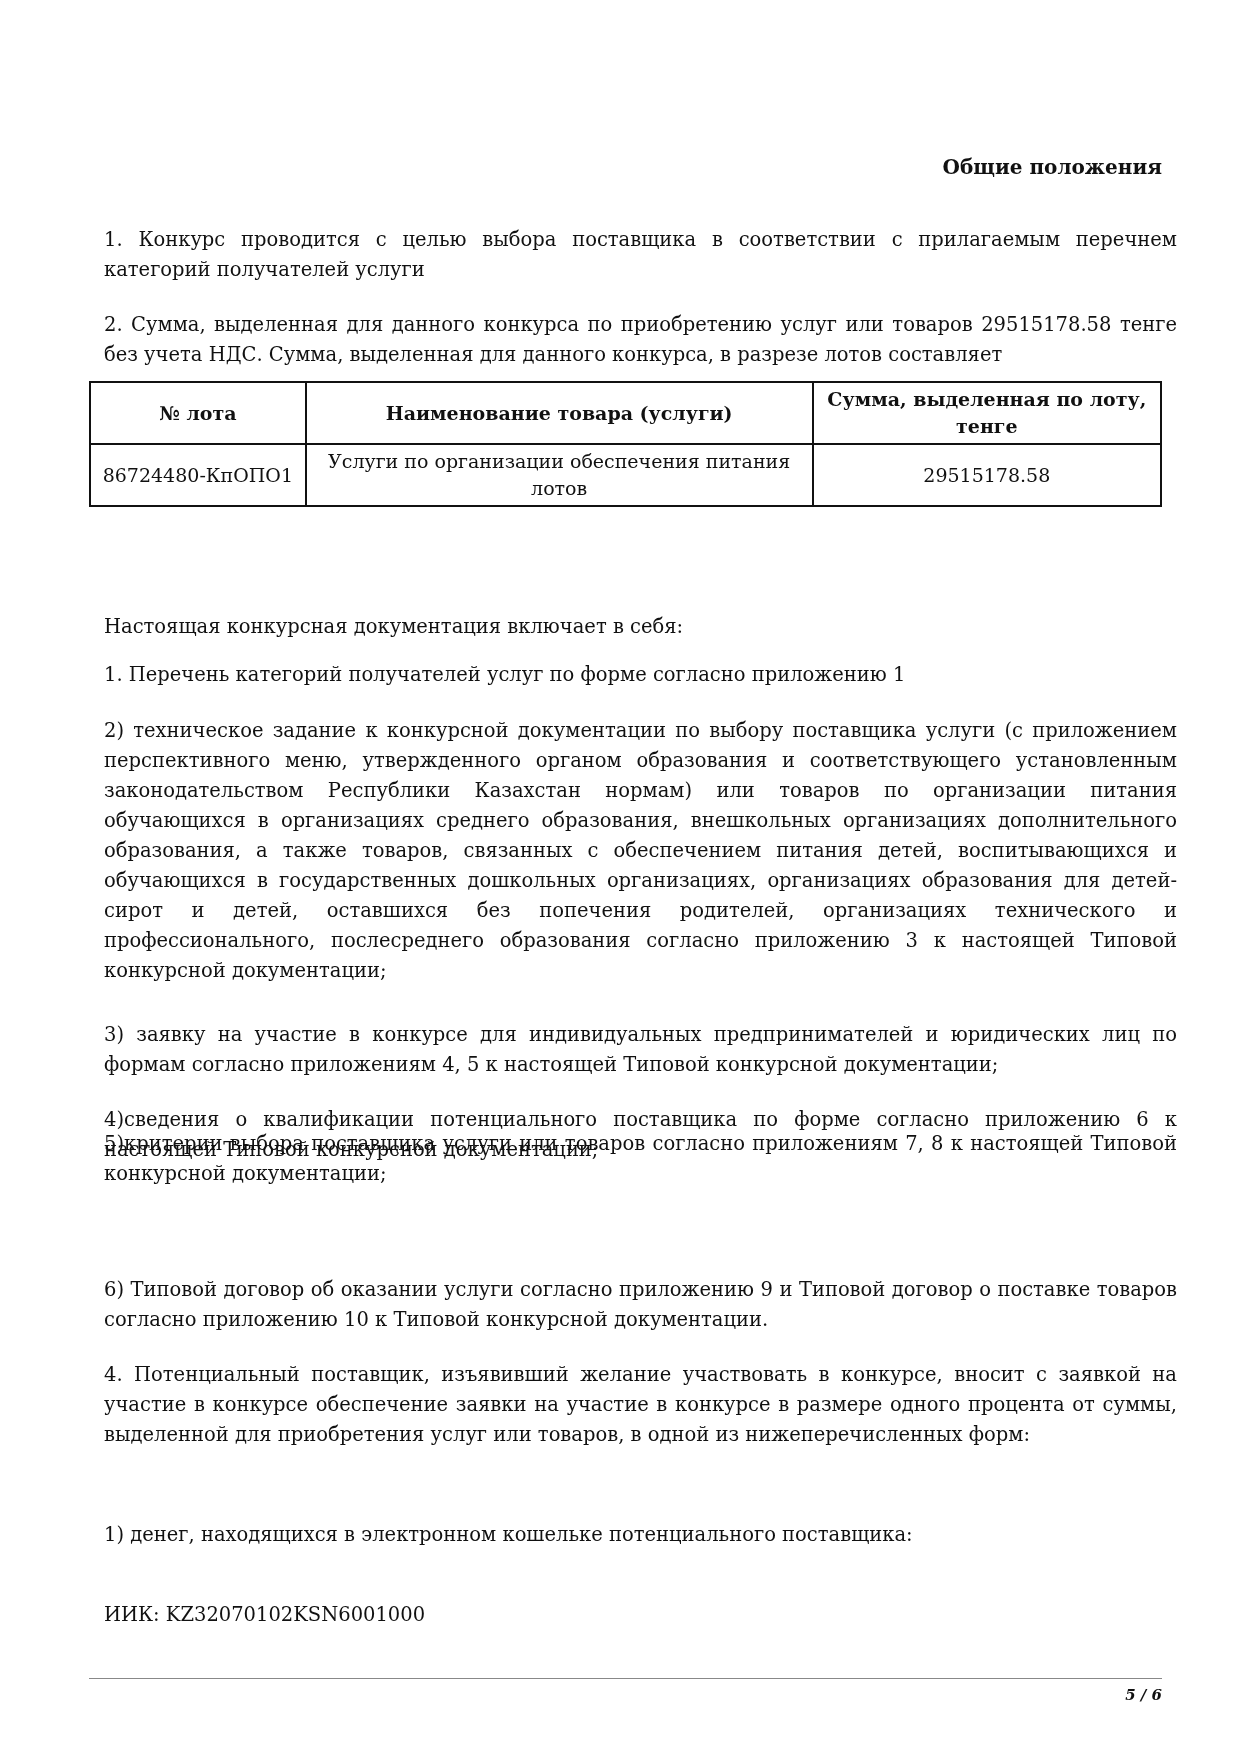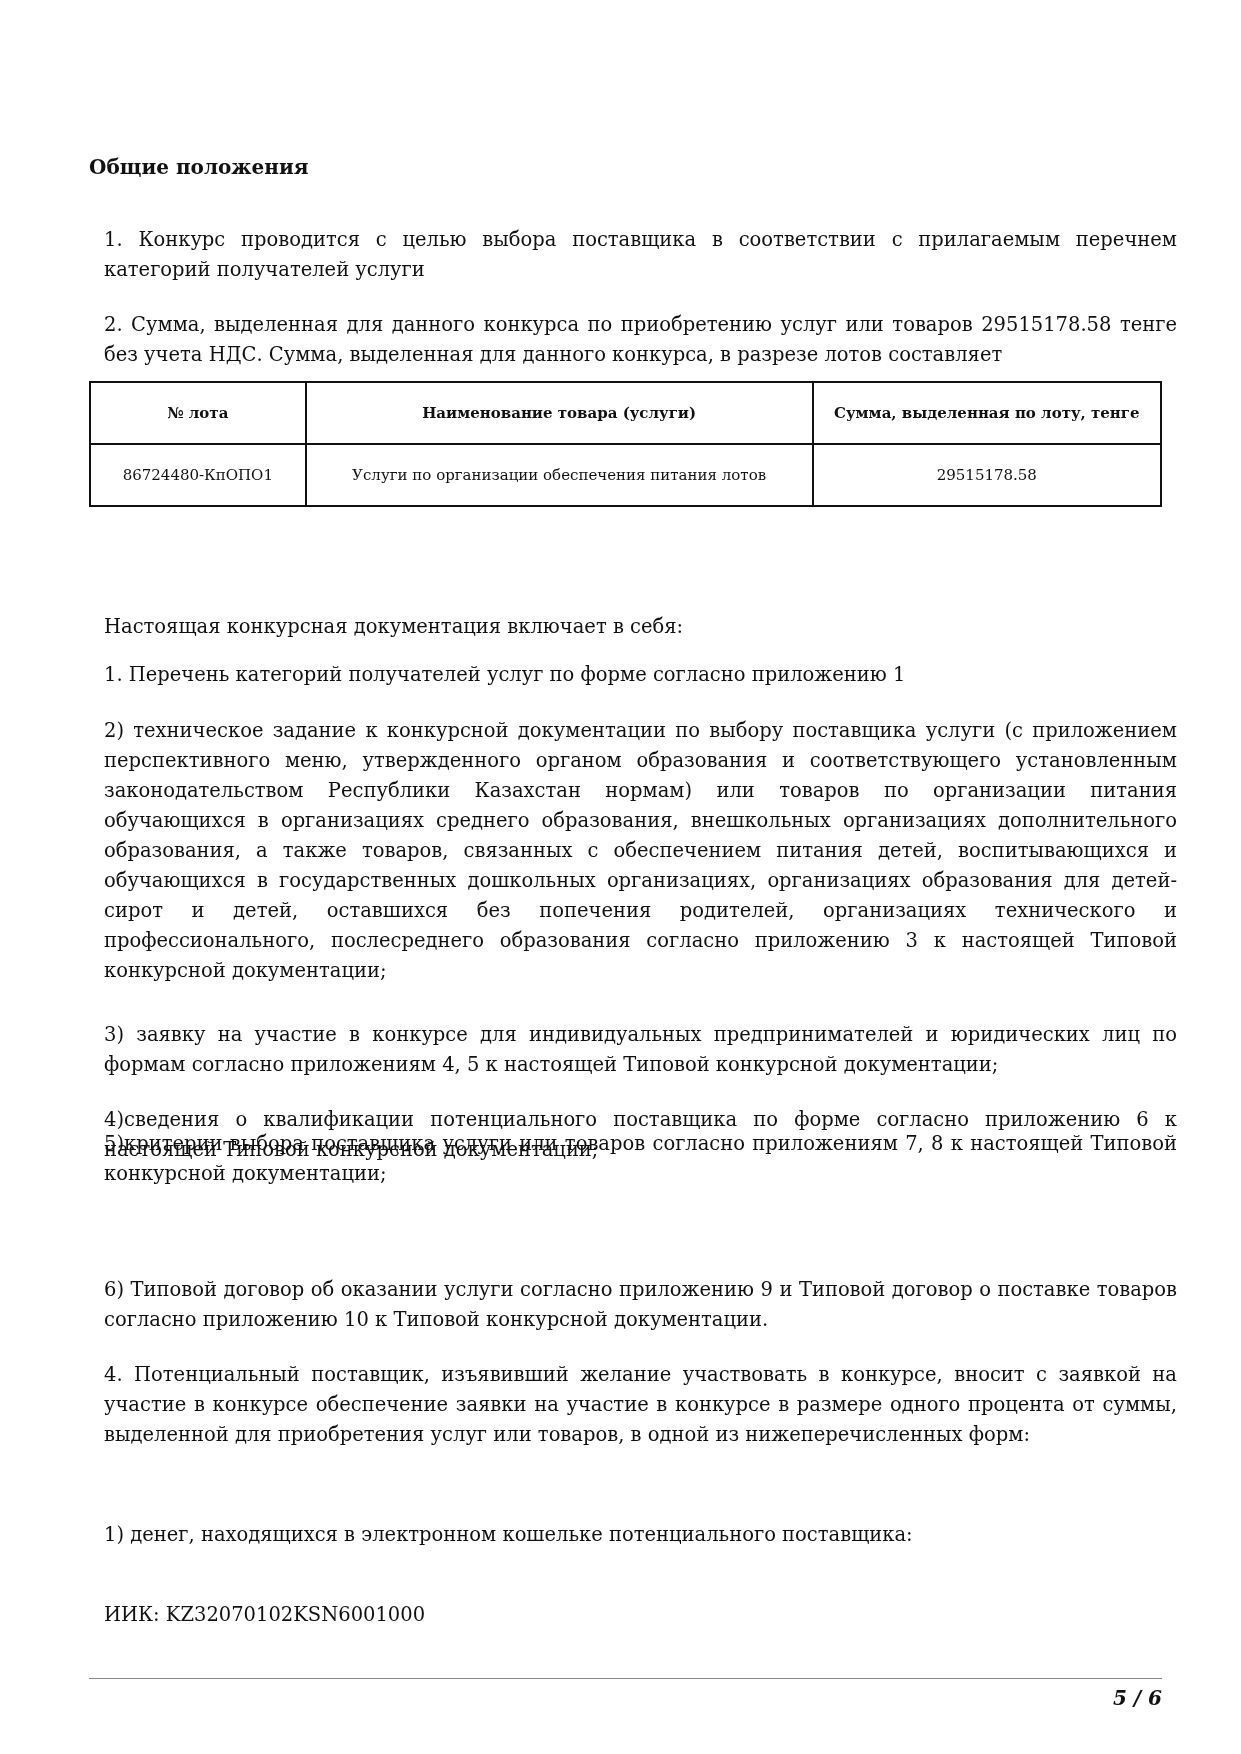--- a/index.html
+++ b/index.html
@@ -1,28 +1,28 @@
 <!DOCTYPE html>
 <html><head>
 <meta charset="utf-8">
 <style>
   html, body { margin: 0; padding: 0; background: #ffffff; }
   body { width: 1241px; height: 1754px; position: relative; overflow: hidden; color: #111; }
   .page { position: absolute; left: 89px; top: 0; width: 1073px; font-family: "DejaVu Serif", serif; font-size: 19.5px; line-height: 30px; }
-  .title { position: absolute; top: 152px; left: 0; width: 100%; text-align: left; font-weight: bold; font-size: 20px; }
+  .title { position: absolute; top: 152px; left: 0; width: 100%; text-align: right; font-weight: bold; font-size: 20px; }
   .para { position: absolute; left: 0; width: 100%; text-align: justify; margin: 15px; }
-  table.lots { position: absolute; left: 0; top: 381px; width: 1073px; border-collapse: collapse; font-size: 15px; line-height: 27px; padding-left: 12px; }
+  table.lots { position: absolute; left: 0; top: 381px; width: 1073px; border-collapse: collapse; font-size: 19px; line-height: 27px; padding-left: 12px; }
   table.lots th, table.lots td { border: 2px solid #111; text-align: center; vertical-align: middle; padding: 0 4px; }
   table.lots th { height: 60px; font-weight: bold; }
   table.lots td { height: 60px; font-weight: normal; }
   table.lots col.c1 { width: 216px; }
   table.lots col.c2 { width: 508px; }
   table.lots col.c3 { width: 349px; }
   .rule { position: absolute; left: 89px; top: 1678px; width: 1073px; height: 0; border-top: 1.5px solid #888; }
-  .pagenum { position: absolute; top: 1686px; right: 79px; font-family: "DejaVu Serif", serif; font-weight: bold; font-style: italic; font-size: 20px; }
+  .pagenum { position: absolute; top: 1686px; right: 79px; font-family: "DejaVu Serif", serif; font-weight: bold; font-style: italic; font-size: 15px; }
 </style>
 </head>
 <body>
 
 <div class="page">
   <div class="title">Общие положения</div>
 
   <p class="para" style="top:210px;">1. Конкурс проводится с целью выбора поставщика в соответствии с прилагаемым перечнем категорий получателей услуги</p>
   <p class="para" style="top:295px;">2. Сумма, выделенная для данного конкурса по приобретению услуг или товаров 29515178.58 тенге без учета НДС. Сумма, выделенная для данного конкурса, в разрезе лотов составляет</p>
 

